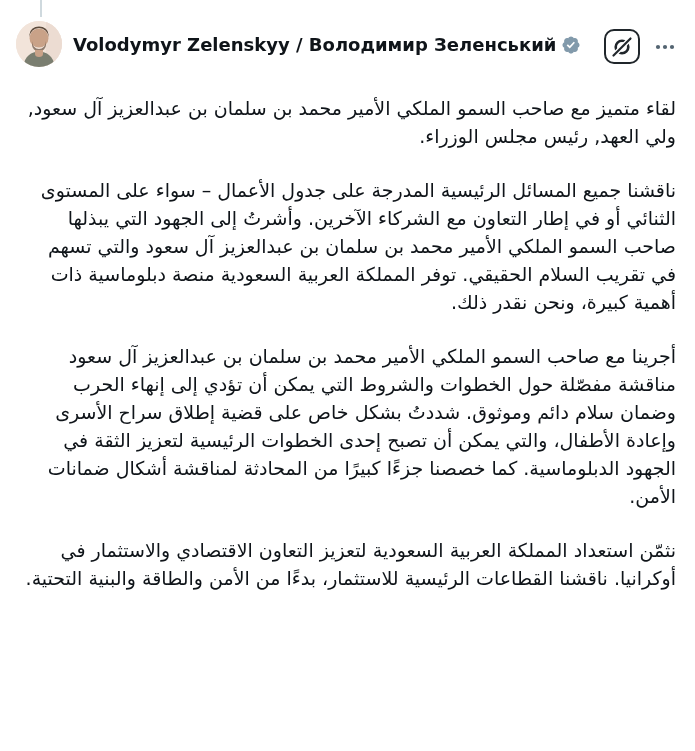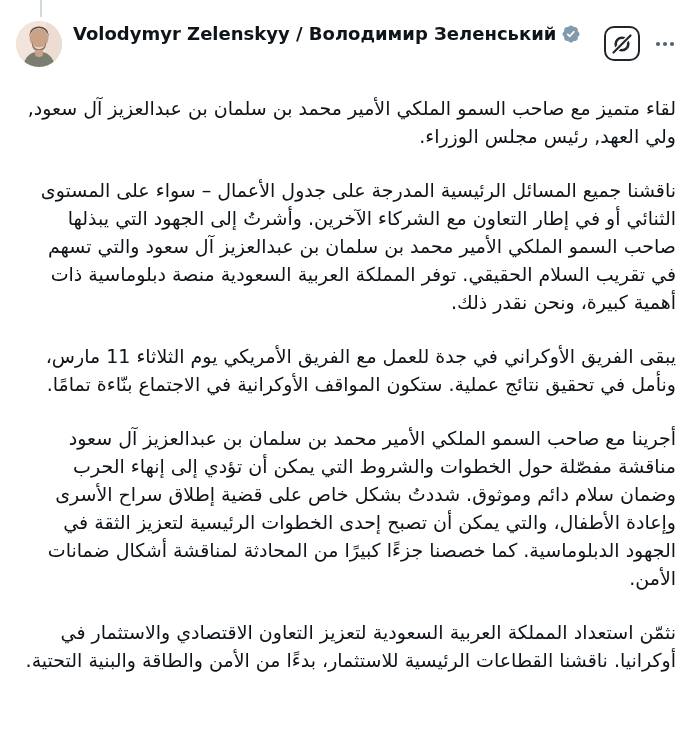--- a/index.html
+++ b/index.html
@@ -19,21 +19,21 @@
     position: absolute;
     left: 40px;
     top: 0;
     width: 2px;
     height: 17px;
     background: #cfd9de;
   }
 
   .header {
     display: flex;
-    align-items: flex-start;
+    align-items: center;
     padding: 21px 18px 0 16px;
   }
 
   .avatar {
     width: 46px;
     height: 46px;
     border-radius: 50%;
     overflow: hidden;
     flex: 0 0 46px;
     border: none;
@@ -156,18 +156,17 @@
           <circle cx="12" cy="12" r="2.1" fill="#536471"></circle>
           <circle cx="19" cy="12" r="2.1" fill="#536471"></circle>
         </svg>
       </button>
     </div>
   </div>
 
   <article class="tweet-body" dir="rtl" lang="ar">
     <p>لقاء متميز مع صاحب السمو الملكي الأمير محمد بن سلمان بن عبدالعزيز آل سعود, ولي العهد, رئيس مجلس الوزراء.</p>
     <p>ناقشنا جميع المسائل الرئيسية المدرجة على جدول الأعمال – سواء على المستوى الثنائي أو في إطار التعاون مع الشركاء الآخرين. وأشرتُ إلى الجهود التي يبذلها صاحب السمو الملكي الأمير محمد بن سلمان بن عبدالعزيز آل سعود والتي تسهم في تقريب السلام الحقيقي. توفر المملكة العربية السعودية منصة دبلوماسية ذات أهمية كبيرة، ونحن نقدر ذلك.</p>
-    <p>يبقى الفريق الأوكراني في جدة للعمل مع الفريق الأمريكي يوم الثلاثاء 11 مارس، ونأمل في تحقيق نتائج عملية. ستكون المواقف الأوكرانية في الاجتماع بنّاءة تمامًا.</p>
     <p>أجرينا مع صاحب السمو الملكي الأمير محمد بن سلمان بن عبدالعزيز آل سعود مناقشة مفصّلة حول الخطوات والشروط التي يمكن أن تؤدي إلى إنهاء الحرب وضمان سلام دائم وموثوق. شددتُ بشكل خاص على قضية إطلاق سراح الأسرى وإعادة الأطفال، والتي يمكن أن تصبح إحدى الخطوات الرئيسية لتعزيز الثقة في الجهود الدبلوماسية. كما خصصنا جزءًا كبيرًا من المحادثة لمناقشة أشكال ضمانات الأمن.</p>
     <p>نثمّن استعداد المملكة العربية السعودية لتعزيز التعاون الاقتصادي والاستثمار في أوكرانيا. ناقشنا القطاعات الرئيسية للاستثمار، بدءًا من الأمن والطاقة والبنية التحتية.</p>
   </article>
 
 </div>
 
 </body></html>

